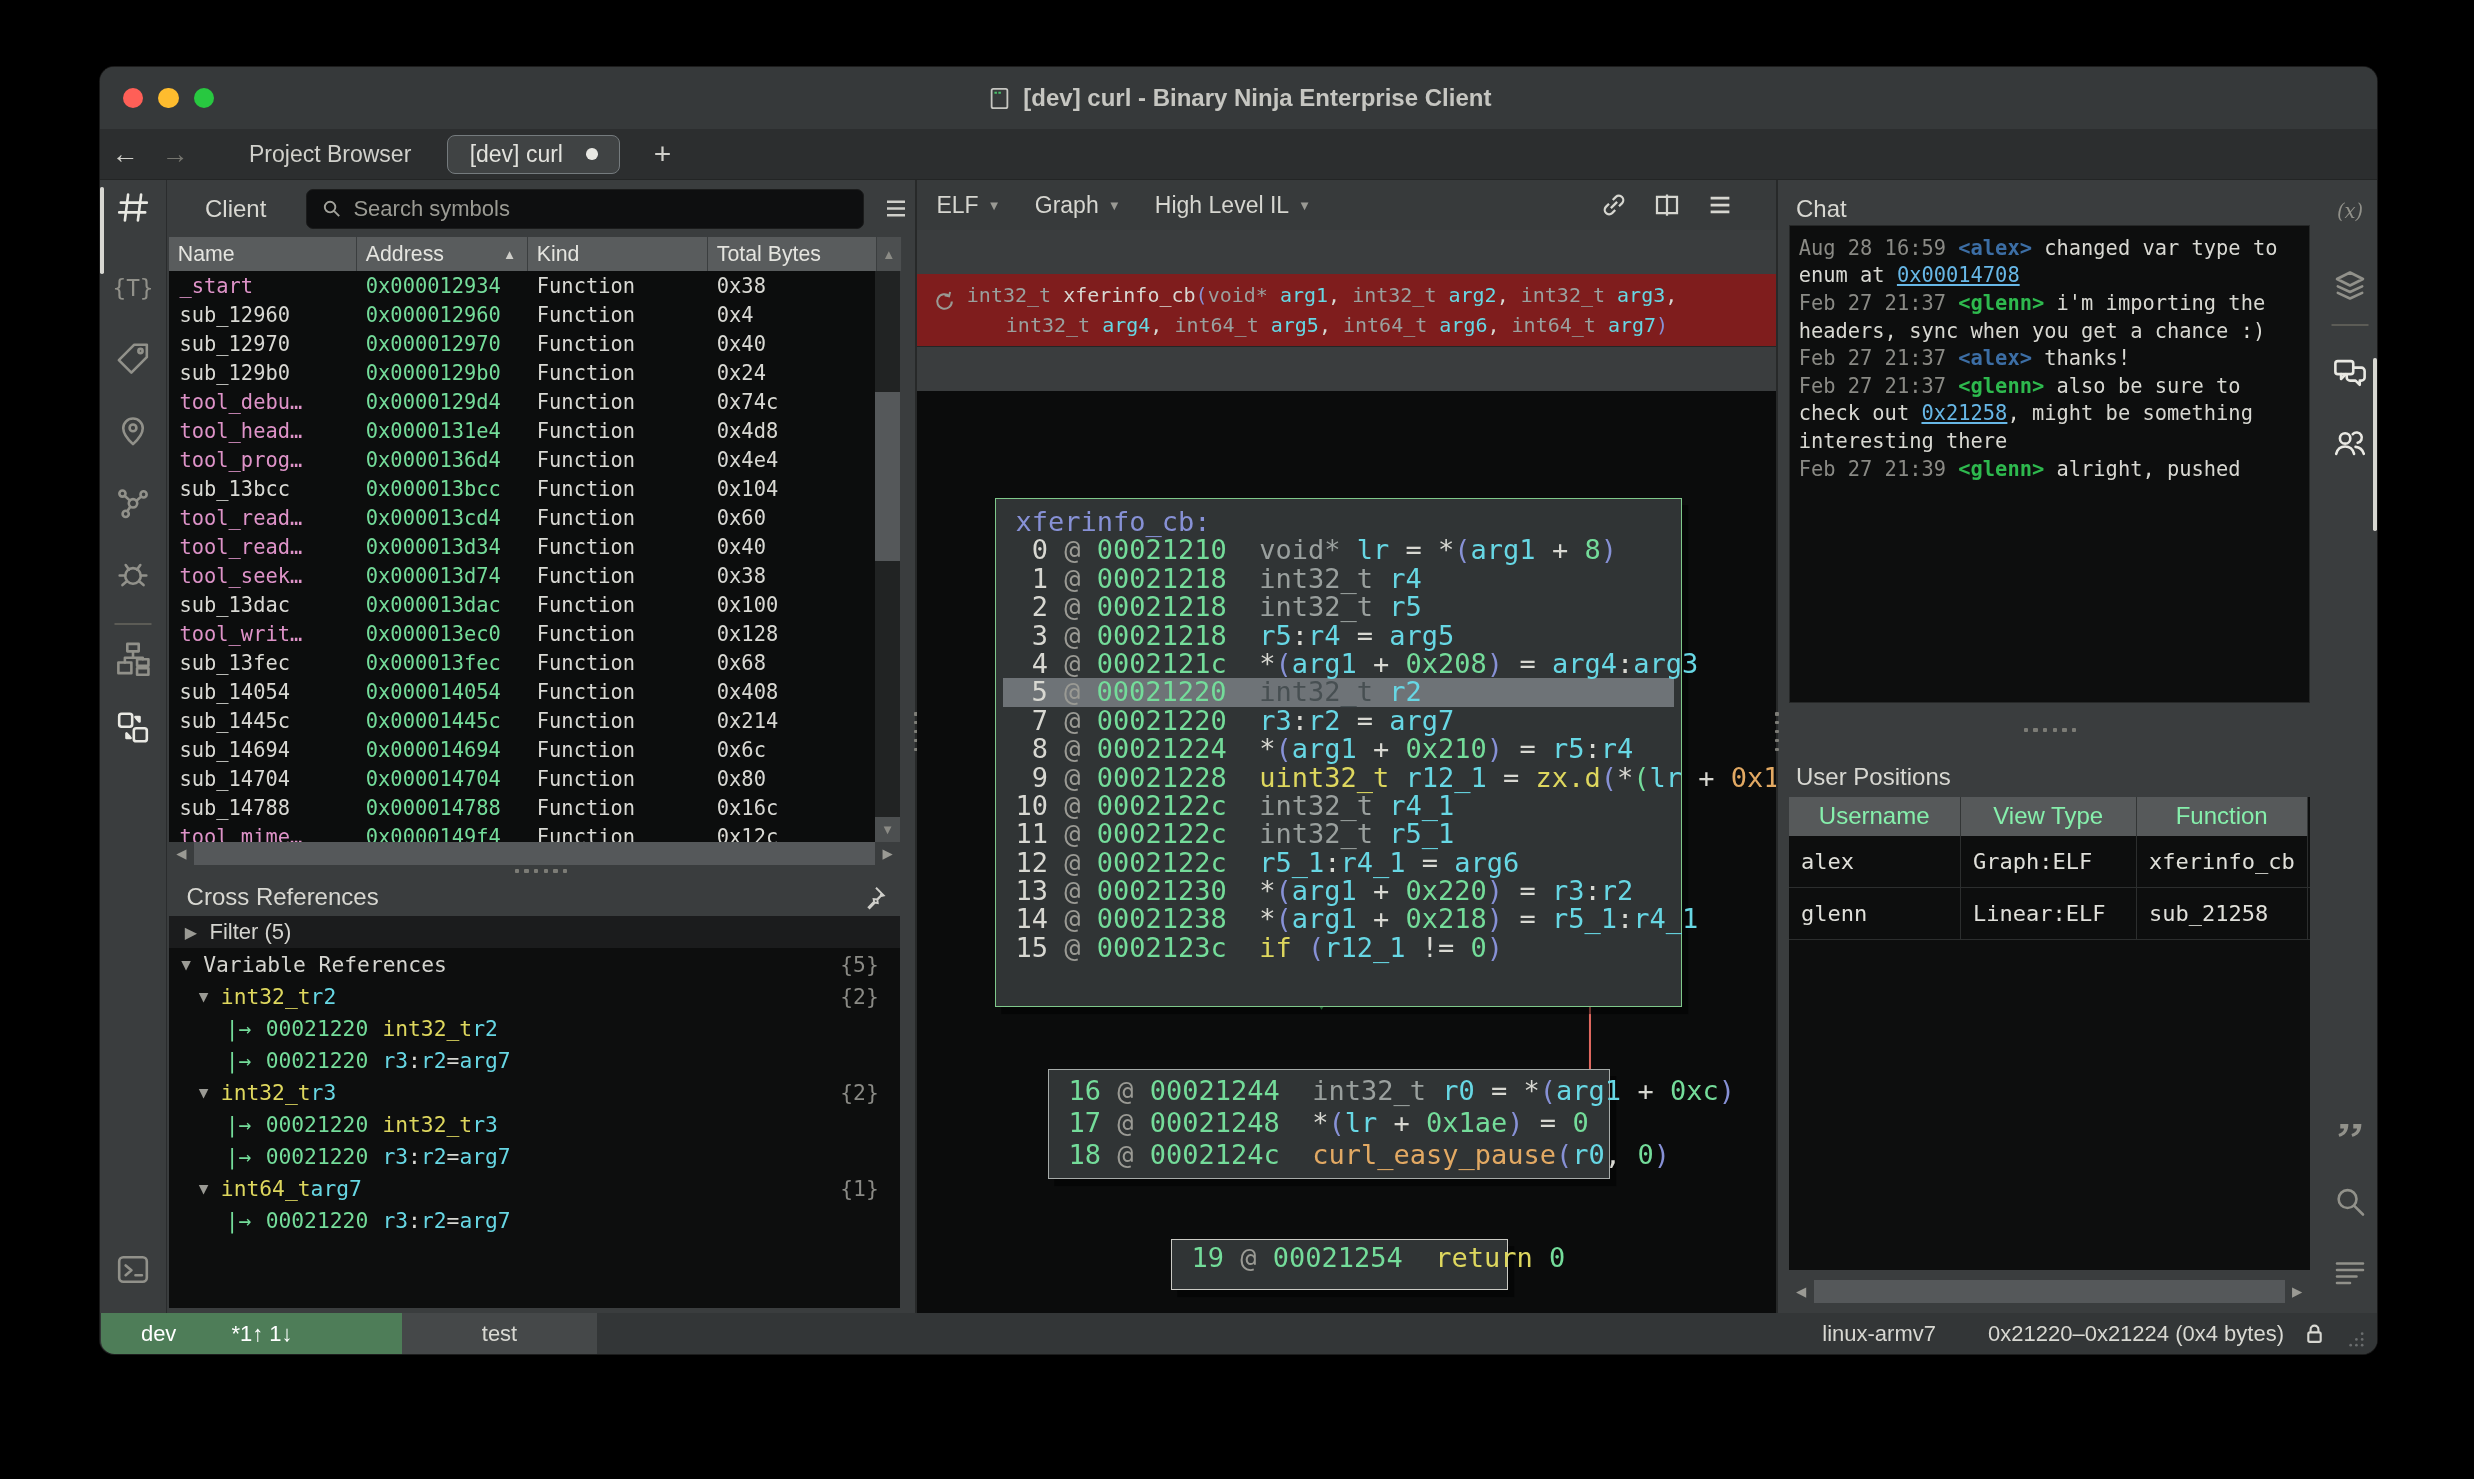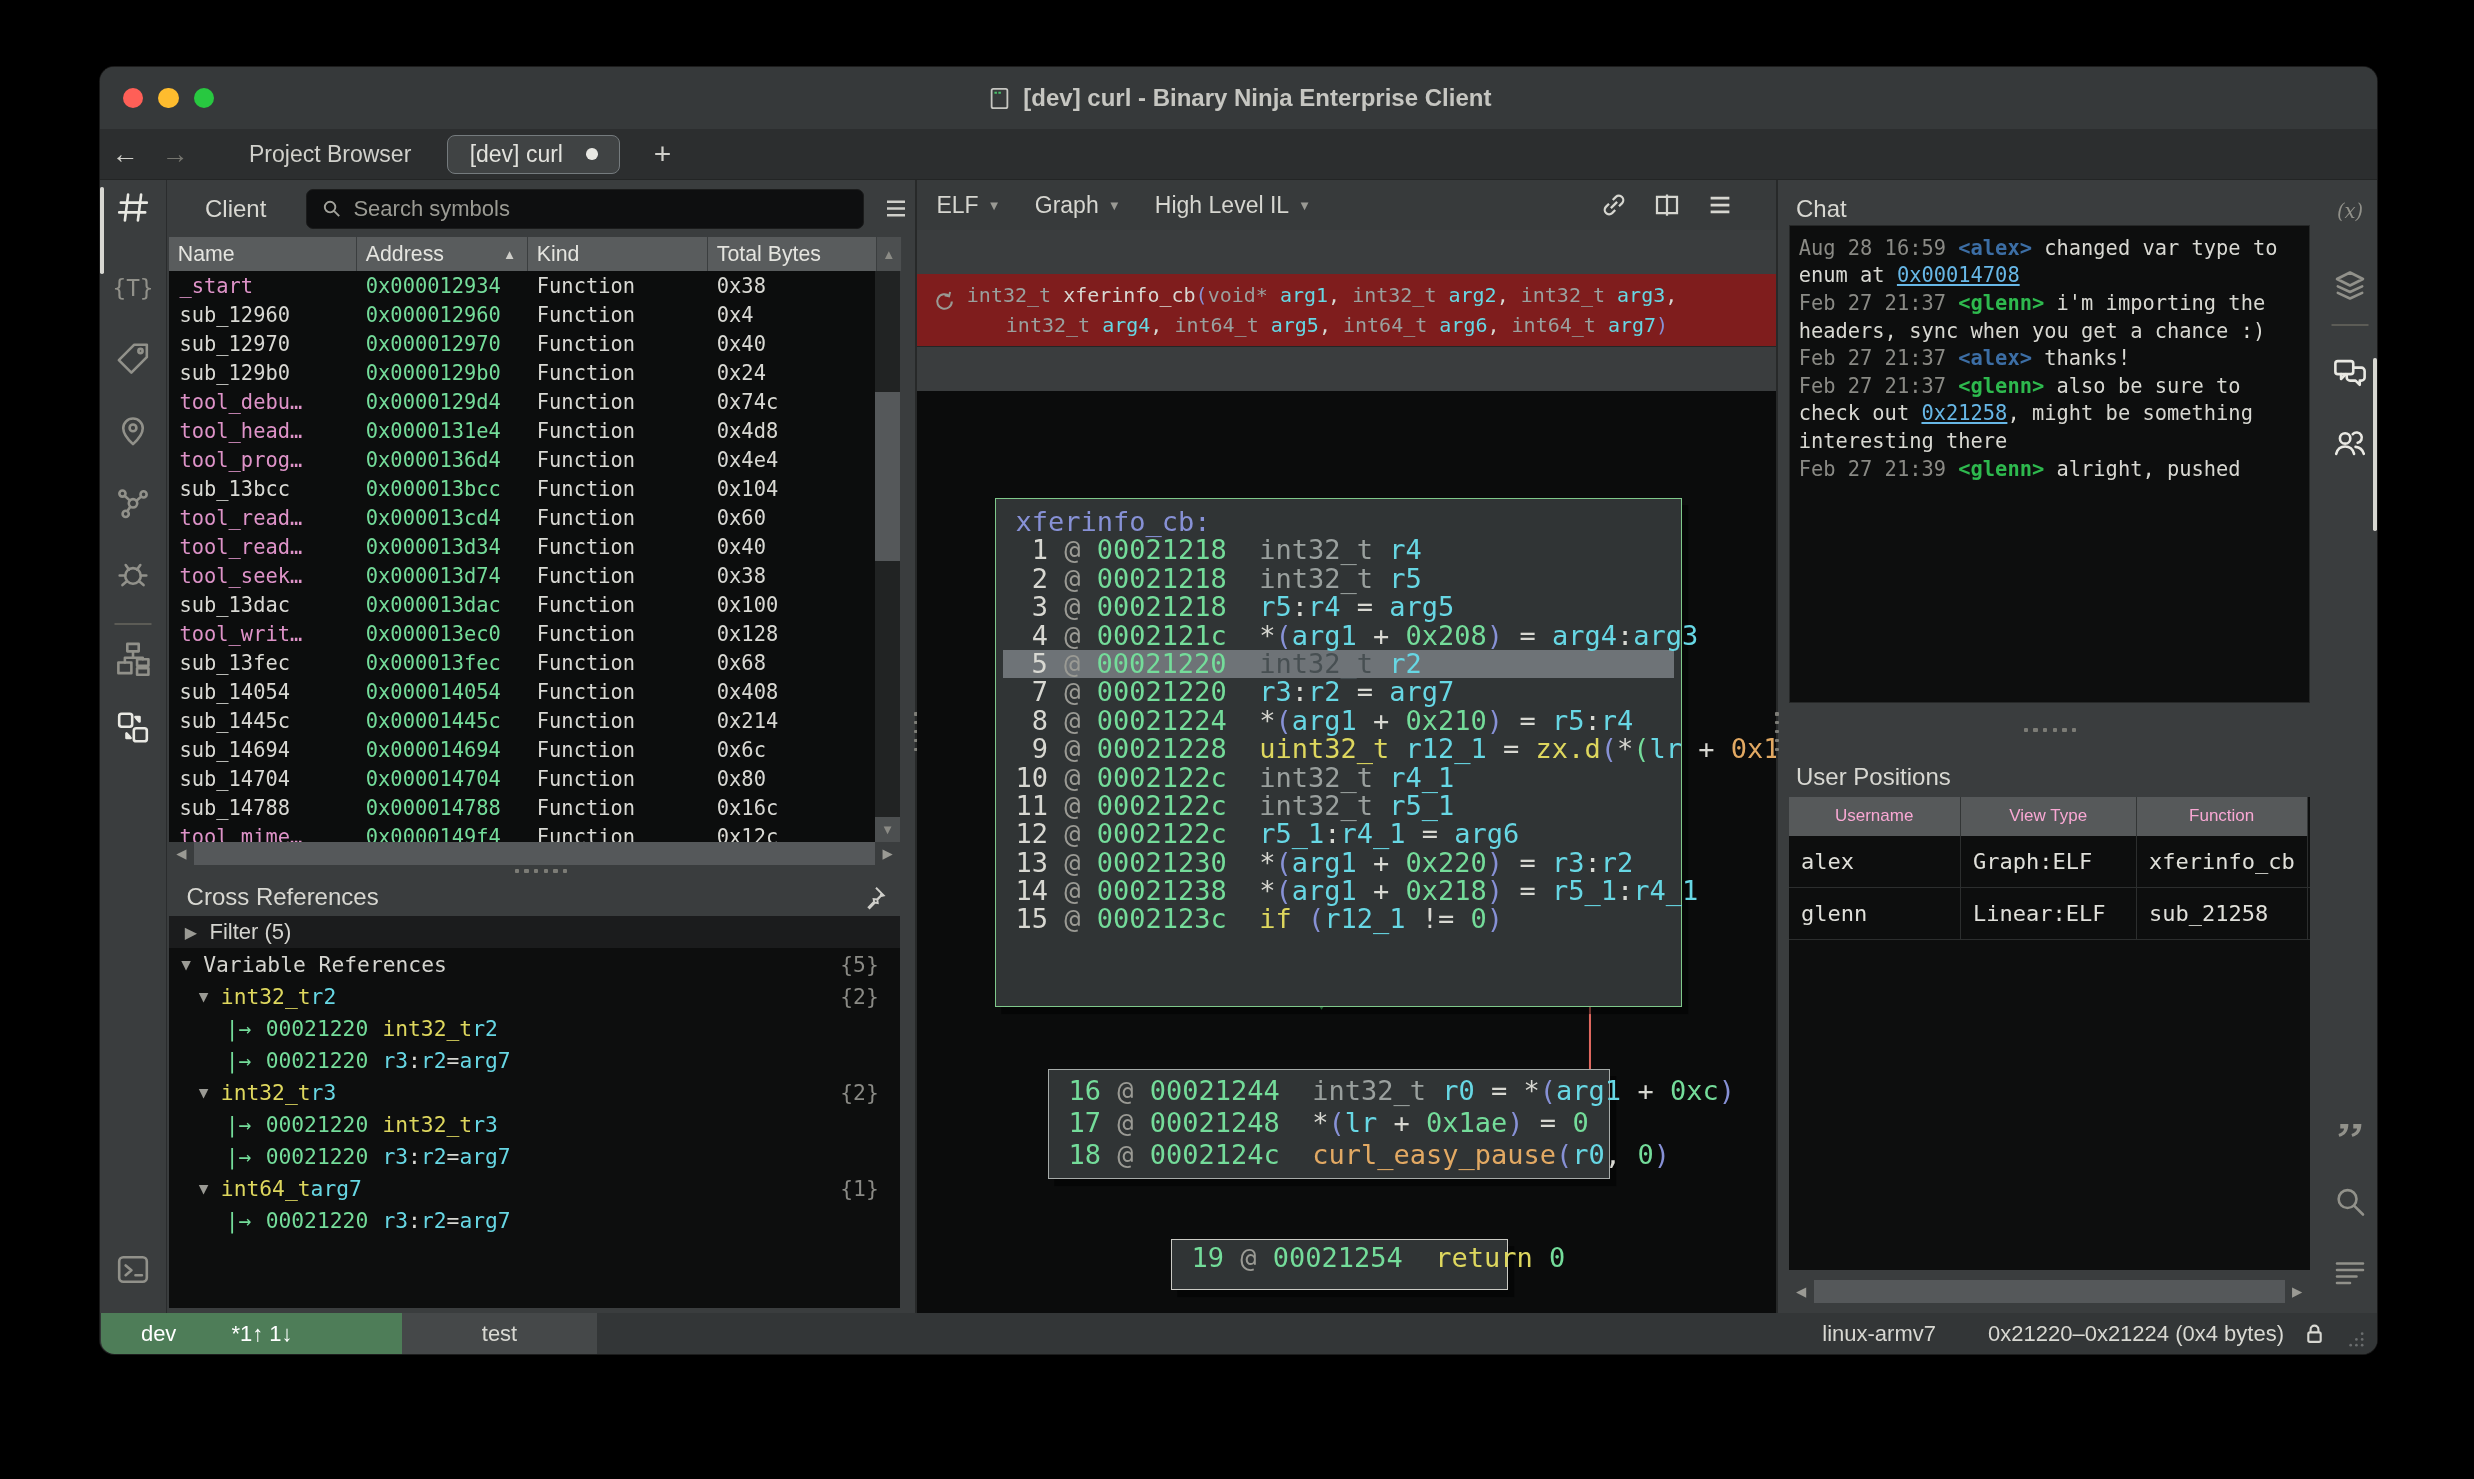--- a/index.html
+++ b/index.html
@@ -135,21 +135,21 @@
   .rpanel { width:544px; background:#3a3d3e; display:flex; flex-direction:column; flex:0 0 auto; }
   .chat-title { height:43px; display:flex; align-items:flex-end; padding-left:18px; }
   .chat-box { margin:1.8px 12.4px 0 10.7px; height:478px; background:#0d0e0e; border:0.9px solid #262828;
               padding:9px 0 0 9px; overflow:hidden; }
   .cline { font-family:"DejaVu Sans Mono",monospace; font-size:20.4px; line-height:27.6px; white-space:pre; }
   .rgap { height:55px; display:flex; align-items:center; justify-content:center; gap:5.3px; }
   .rgap i { width:4.4px; height:4.4px; background:#7c7c76; border-radius:0.9px; }
   .up-title { height:39px; display:flex; align-items:center; padding-left:18px; }
   .up-table { margin:0 12.4px 0 10.7px; height:473px; background:#0d0e0e; }
   .up-head { display:grid; grid-template-columns:172px 176px 171px; height:39px; }
-  .up-head .hc { background:#56595a; border-right:1.8px solid #333636; color:#f9a8d4; font-size:17px;
+  .up-head .hc { background:#56595a; border-right:1.8px solid #333636; color:#86efac; font-size:24px;
                  display:flex; align-items:center; justify-content:center; }
   .up-row { display:grid; grid-template-columns:172px 176px 171px; height:52px; border-bottom:0.9px solid #2c2e2e;
             font-family:"DejaVu Sans Mono",monospace; font-size:22px; color:#e0e0da; }
   .up-row div { display:flex; align-items:center; padding-left:12.4px; border-right:0.9px solid #2c2e2e; }
   .up-scroll { margin:9.8px 12.4px 0 10.7px; height:23px; background:#2e3031; position:relative; }
 
   
   .statusbar { height:41px; background:#333637; position:relative; flex:0 0 auto; }
   .st-branch { position:absolute; left:0.9px; top:0; width:301px; height:41px; background:#4e7d58;
                border-radius:0 0 0 13.3px; display:flex; align-items:center; }
@@ -530,20 +530,21 @@
           <svg id="edges" viewBox="0 0 966 1137" width="859" height="1011">
               <polyline points="452,693 452,751" fill="none" stroke="#44c264" stroke-width="2.5"></polyline>
    <polygon points="452,763 444,751 460,751" fill="#44c264"></polygon>
               <polyline points="475,693 475,722 783,722 783,926 461,926 461,942" fill="none" stroke="#e0685f" stroke-width="2.5"></polyline>
    <polygon points="461,954 453,942 469,942" fill="#e0685f"></polygon>
               <polyline points="470,887 470,912 477,912 477,942" fill="none" stroke="#95a9ea" stroke-width="2.5"></polyline>
    <polygon points="477,954 469,942 485,942" fill="#95a9ea"></polygon>
             </svg>
           <div class="block" id="blk-b1">
               <div class="blabel">xferinfo_cb:</div>
+              <div class="bline"><span class="idx">0</span><span class="at"> @ </span><span class="addr">00021210</span><span>  </span><span class="tk-t">void* </span><span class="tk-c">lr</span><span class="tk-w"> = *</span><span class="tk-b">(</span><span class="tk-c">arg1</span><span class="tk-w"> + </span><span class="tk-g">8</span><span class="tk-b">)</span></div>
               <div class="bline"><span class="idx">1</span><span class="at"> @ </span><span class="addr">00021218</span><span>  </span><span class="tk-t">int32_t </span><span class="tk-c">r4</span></div>
               <div class="bline"><span class="idx">2</span><span class="at"> @ </span><span class="addr">00021218</span><span>  </span><span class="tk-t">int32_t </span><span class="tk-c">r5</span></div>
               <div class="bline"><span class="idx">3</span><span class="at"> @ </span><span class="addr">00021218</span><span>  </span><span class="tk-c">r5</span><span class="tk-w">:</span><span class="tk-c">r4</span><span class="tk-w"> = </span><span class="tk-c">arg5</span></div>
               <div class="bline"><span class="idx">4</span><span class="at"> @ </span><span class="addr">0002121c</span><span>  </span><span class="tk-w">*</span><span class="tk-b">(</span><span class="tk-c">arg1</span><span class="tk-w"> + </span><span class="tk-g">0x208</span><span class="tk-b">)</span><span class="tk-w"> = </span><span class="tk-c">arg4</span><span class="tk-w">:</span><span class="tk-c">arg3</span></div>
               <div class="bline hl"><span class="idx">5</span><span class="at"> @ </span><span class="addr">00021220</span><span>  </span><span class="tk-t">int32_t </span><span class="tk-c">r2</span></div>
               <div class="bline"><span class="idx">7</span><span class="at"> @ </span><span class="addr">00021220</span><span>  </span><span class="tk-c">r3</span><span class="tk-w">:</span><span class="tk-c">r2</span><span class="tk-w"> = </span><span class="tk-c">arg7</span></div>
               <div class="bline"><span class="idx">8</span><span class="at"> @ </span><span class="addr">00021224</span><span>  </span><span class="tk-w">*</span><span class="tk-b">(</span><span class="tk-c">arg1</span><span class="tk-w"> + </span><span class="tk-g">0x210</span><span class="tk-b">)</span><span class="tk-w"> = </span><span class="tk-c">r5</span><span class="tk-w">:</span><span class="tk-c">r4</span></div>
               <div class="bline"><span class="idx">9</span><span class="at"> @ </span><span class="addr">00021228</span><span>  </span><span class="tk-y">uint32_t </span><span class="tk-c">r12_1</span><span class="tk-w"> = </span><span class="tk-y">zx.d</span><span class="tk-b">(</span><span class="tk-w">*</span><span class="tk-g">(</span><span class="tk-c">lr</span><span class="tk-w"> + </span><span class="tk-o">0x1ae</span><span class="tk-g">)</span><span class="tk-b">)</span></div>
               <div class="bline"><span class="idx">10</span><span class="at"> @ </span><span class="addr">0002122c</span><span>  </span><span class="tk-t">int32_t </span><span class="tk-c">r4_1</span></div>
               <div class="bline"><span class="idx">11</span><span class="at"> @ </span><span class="addr">0002122c</span><span>  </span><span class="tk-t">int32_t </span><span class="tk-c">r5_1</span></div>

